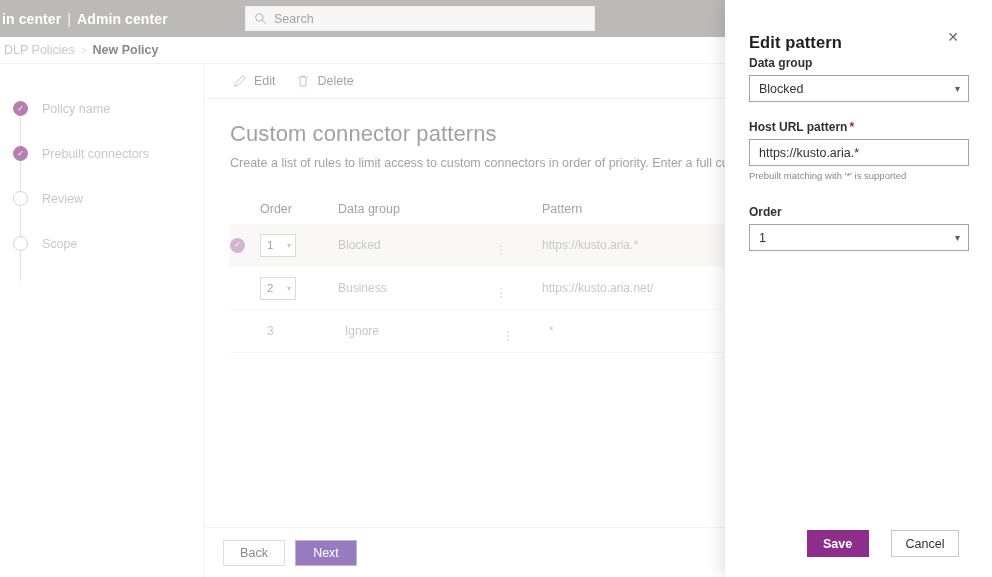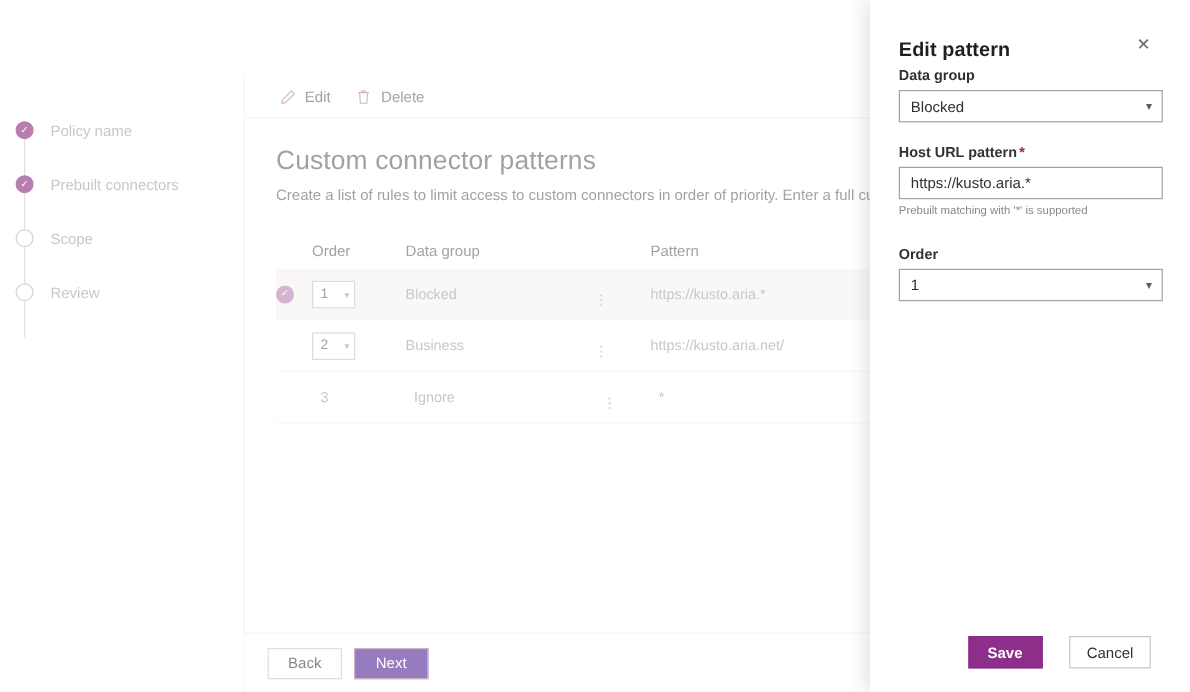--- a/index.html
+++ b/index.html
@@ -391,21 +391,40 @@
     justify-content: center;
     gap: 22px;
   }
   .panel-footer .btn { height: 27px; min-width: 62px; }
 </style>
 </head>
 <body>
 
 <div class="app">
 
-
+  <div class="suitebar">
+    <div class="suitebar-brand">
+      <span>in center</span><span class="sep">|</span><span>Admin center</span>
+    </div>
+    <div class="search-wrap">
+      <span class="search-icon">
+        <svg width="13" height="13" viewBox="0 0 16 16" fill="none" stroke="currentColor" stroke-width="1.2">
+          <circle cx="6.6" cy="6.6" r="4.6"></circle>
+          <line x1="10.2" y1="10.2" x2="14.6" y2="14.6"></line>
+        </svg>
+      </span>
+      <input class="search-input" type="text" placeholder="Search" style="">
+    </div>
+  </div>
+
+  <div class="breadcrumb">
+    <span class="crumb-link">DLP Policies</span>
+    <span class="crumb-chev">&gt;</span>
+    <span class="crumb-current">New Policy</span>
+  </div>
 
   <nav class="wizard">
     <div class="wiz-line" style="top:37px;height:45px;"></div>
     <div class="wiz-line" style="top:82px;height:45px;"></div>
     <div class="wiz-line" style="top:127px;height:45px;"></div>
     <div class="wiz-line" style="top:172px;height:45px;"></div>
 
     <div class="wiz-item">
       <span class="wiz-dot done">
           <span class="tick">✓</span>
@@ -413,25 +432,25 @@
       <span class="wiz-label">Policy name</span>
     </div>
     <div class="wiz-item">
       <span class="wiz-dot done">
           <span class="tick">✓</span>
         </span>
       <span class="wiz-label">Prebuilt connectors</span>
     </div>
     <div class="wiz-item">
       <span class="wiz-dot todo"></span>
-      <span class="wiz-label">Scope</span>
+      <span class="wiz-label">Review</span>
     </div>
     <div class="wiz-item">
       <span class="wiz-dot todo"></span>
-      <span class="wiz-label">Review</span>
+      <span class="wiz-label">Scope</span>
     </div>
   </nav>
 
   <section class="main">
 
     <div class="cmdbar">
       <div class="cmd-btn">
         <span class="cmd-ico">
           <svg width="14" height="14" viewBox="0 0 16 16" fill="none" stroke="currentColor" stroke-width="1.1">
             <path d="M11.4 1.9l2.7 2.7-8.6 8.6-3.4.7.7-3.4z"></path>

